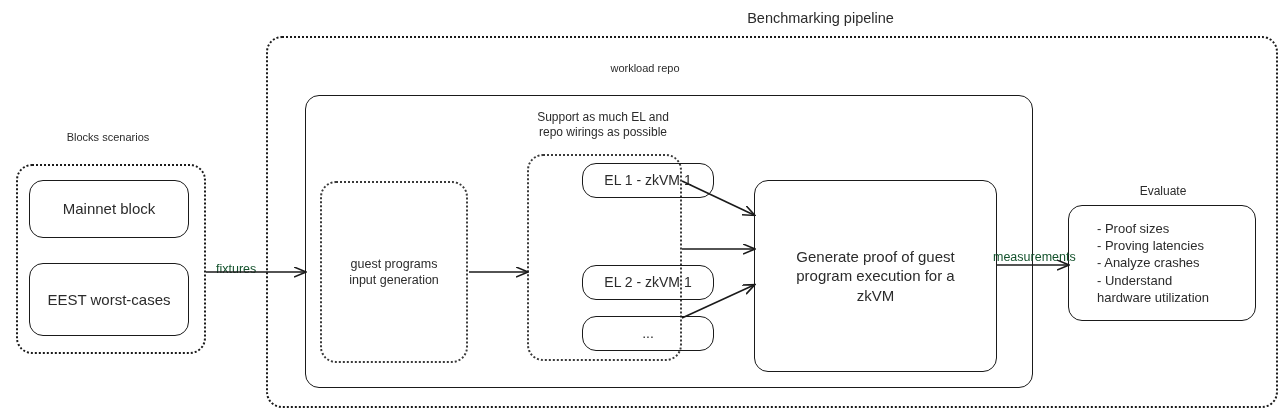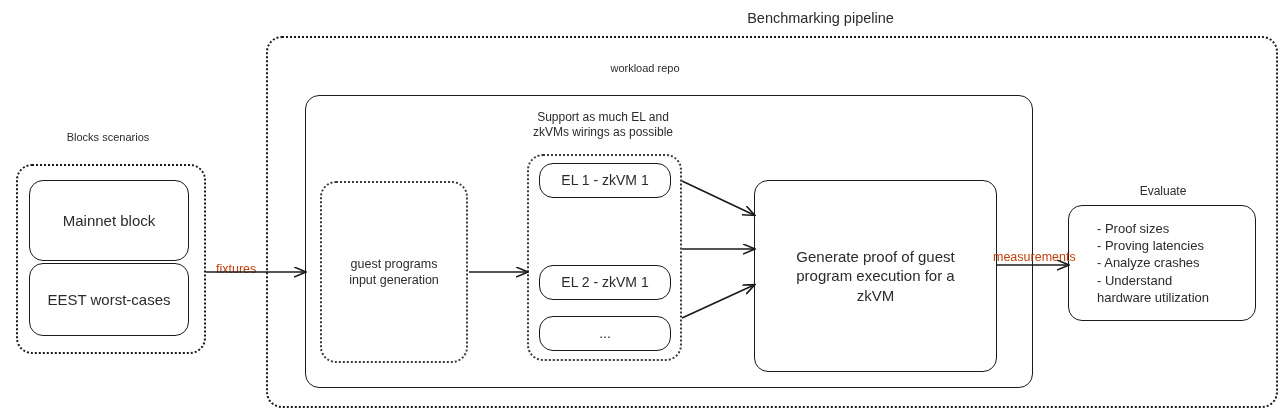--- a/index.html
+++ b/index.html
@@ -43,26 +43,26 @@
     border-radius: 16px;
   }
   .dotted-fine {
     border: 2px dotted #3a3a3a;
     border-radius: 16px;
   }
   .title-lg { font-size: 14.5px; }
   .title-md { font-size: 11px; }
   .title-sm { font-size: 12px; }
   .box-lg  { font-size: 15px; }
-  .box-md  { font-size: 14px; }
+  .box-md  { font-size: 14px; margin-left: 43px; }
   .box-sm  { font-size: 12.5px; }
   .edge-label {
     position: absolute;
     font-size: 12.5px;
-    color: #c2410c;
+    color: #14532d;
     background: transparent;
     white-space: nowrap;
   }
   svg.arrows {
     position: absolute;
     left: 0; top: 0;
     width: 1280px;
     height: 415px;
     pointer-events: none;
   }
@@ -81,33 +81,33 @@
 <div id="canvas">
 
   <div class="lbl title-lg" style="left:668px; top:9px; width:305px;">Benchmarking pipeline</div>
 
   <div class="box dotted" style="left:266px; top:36px; width:1012px; height:372px;"></div>
 
   <div class="lbl title-md" style="left:10px; top:131px; width:196px;">Blocks scenarios</div>
 
   <div class="box dotted" style="left:16px; top:164px; width:190px; height:190px;"></div>
 
-  <div class="box solid box-lg" style="left:29px; top:180px; width:160px; height:81px;">Mainnet block</div>
+  <div class="box solid box-lg" style="left:29px; top:180px; width:160px; height:58px;">Mainnet block</div>
 
   <div class="box solid box-lg" style="left:29px; top:263px; width:160px; height:73px;">EEST worst-cases</div>
 
   <div class="lbl title-md" style="left:545px; top:62px; width:200px;">workload repo</div>
 
   <div class="box solid" style="left:305px; top:95px; width:728px; height:293px;"></div>
 
   <div class="box dotted-fine box-sm" style="left:320px; top:181px; width:148px; height:182px; white-space:pre-line;">guest programs
 input generation</div>
 
   <div class="lbl title-sm" style="left:505px; top:110px; width:196px;">Support as much EL and
-zkVMs wirings as possible</div>
+repo wirings as possible</div>
 
   <div class="box dotted-fine" style="left:527px; top:154px; width:155px; height:207px;"></div>
 
   <div class="box solid box-md" style="left:539px; top:163px; width:132px; height:35px;">EL 1 - zkVM 1</div>
 
 
   <div class="box solid box-md" style="left:539px; top:265px; width:132px; height:35px;">EL 2 - zkVM 1</div>
 
   <div class="box solid box-md" style="left:539px; top:316px; width:132px; height:35px;">...</div>
 

